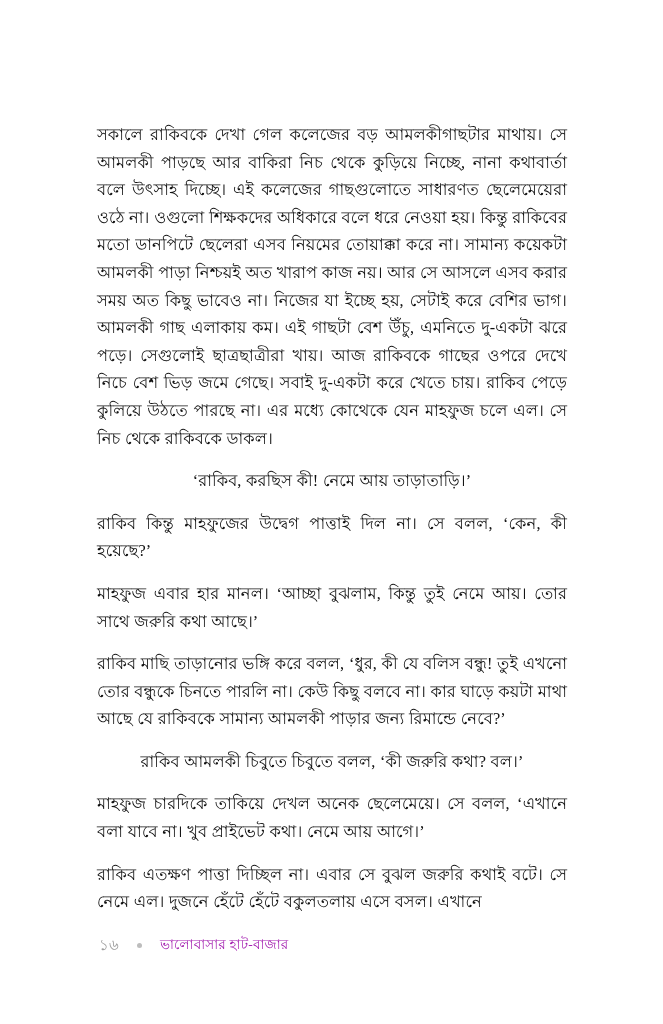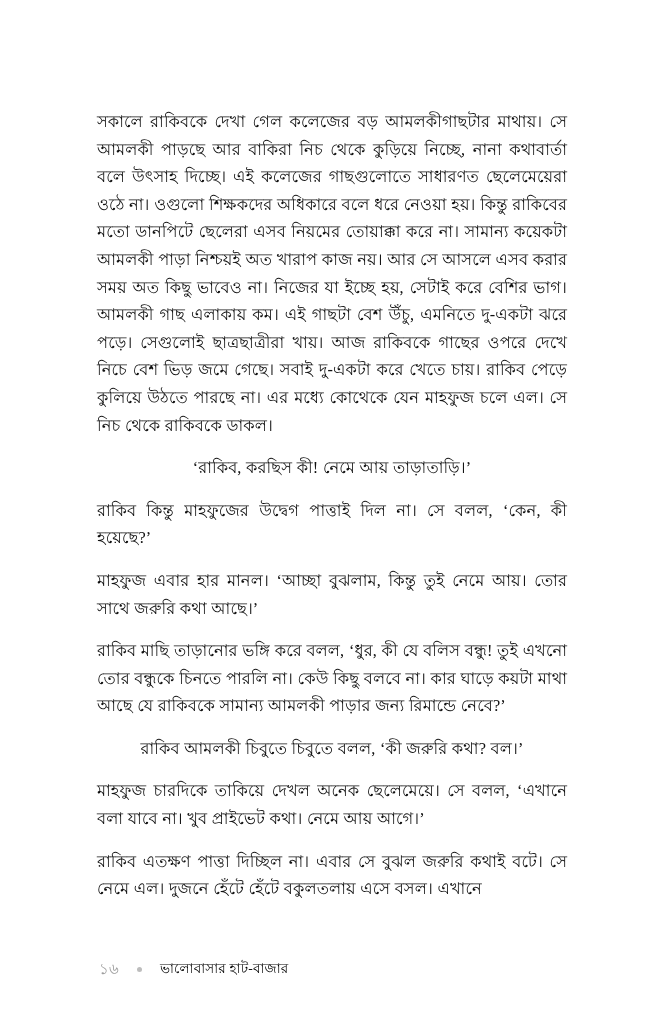--- a/index.html
+++ b/index.html
@@ -20,21 +20,21 @@
     position: relative;
     width: 663px;
     height: 1024px;
     background: #ffffff;
     box-sizing: border-box;
   }
 
   .content {
     position: absolute;
     left: 97px;
-    top: 108px;
+    top: 121px;
     width: 470px;
   }
 
   .para {
     margin: 0 0 15px 0;
     font-size: 16.3px;
     line-height: 27.6px;
     text-align: justify;
     text-justify: inter-word;
     color: #101010;
@@ -52,21 +52,21 @@
     text-align: justify;
   }
   
   .para.short {
     text-align: center;
   }
 
   .footer {
     position: absolute;
     left: 99px;
-    top: 960px;
+    top: 936px;
     display: flex;
     align-items: center;
     gap: 18px;
     color: #b4b4b4;
     font-size: 13.5px;
     line-height: 18px;
     font-family: "Liberation Serif", "DejaVu Serif", serif;
   }
 
   .footer .pagenum {
@@ -78,21 +78,21 @@
   .footer .sep {
     display: inline-block;
     width: 5px;
     height: 5px;
     border-radius: 50%;
     background: #bdbdbd;
     flex: 0 0 auto;
   }
 
   .footer .booktitle {
-    color: #000000;
+    color: #a21caf;
     font-size: 13.5px;
     letter-spacing: 0.2px;
   }
 </style>
 </head>
 <body>
 
 <div class="page">
 
   <div class="content">

